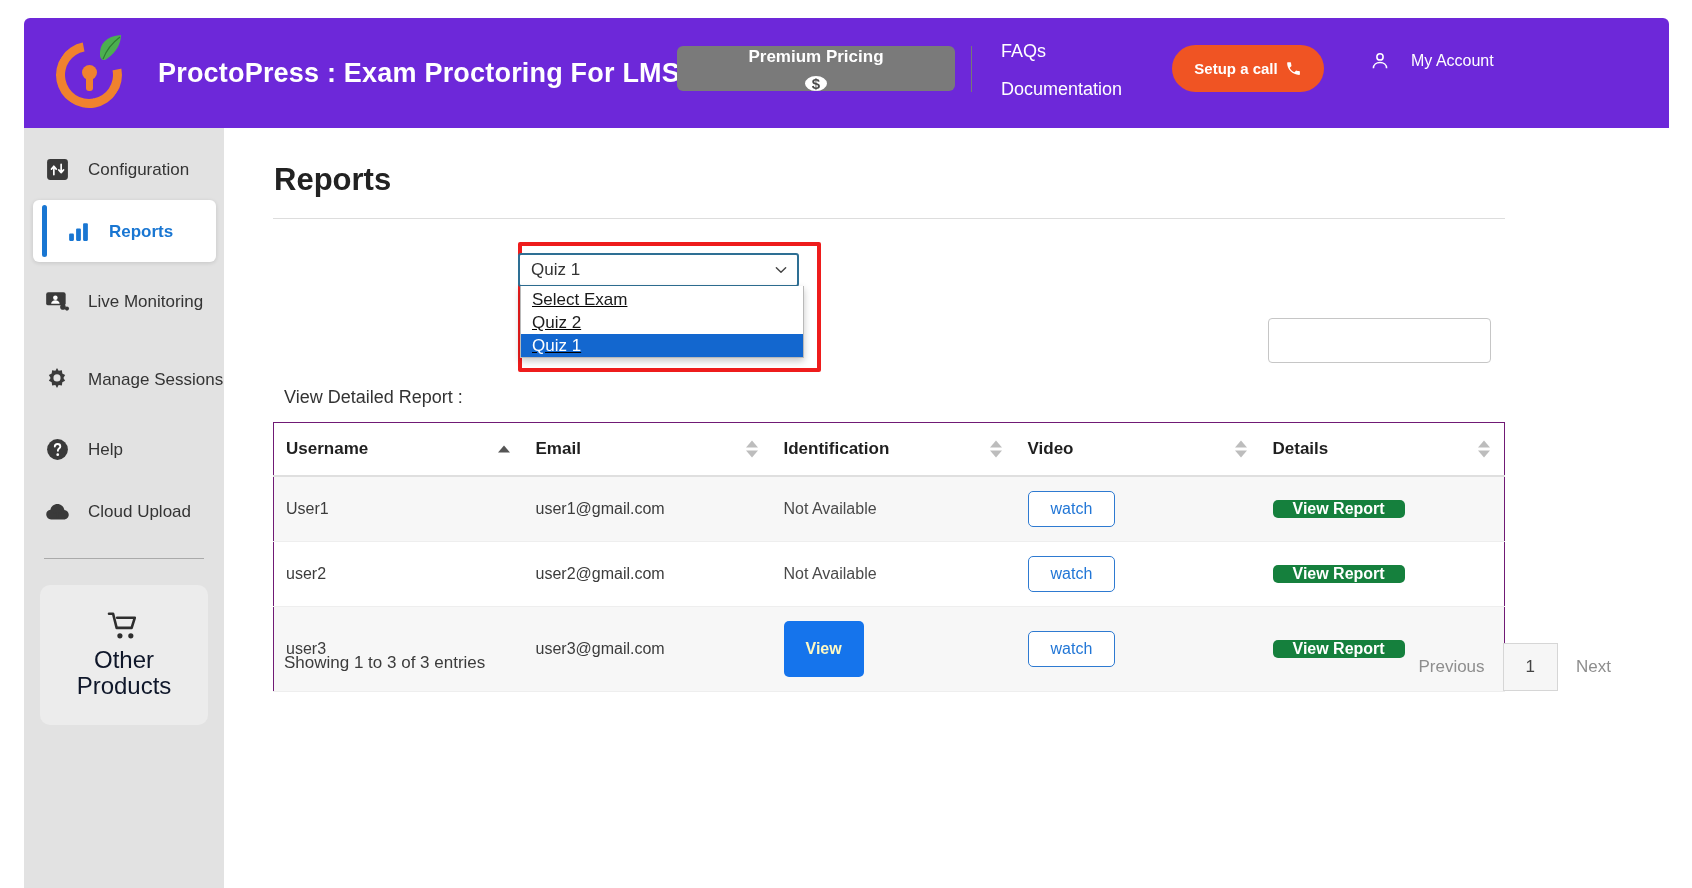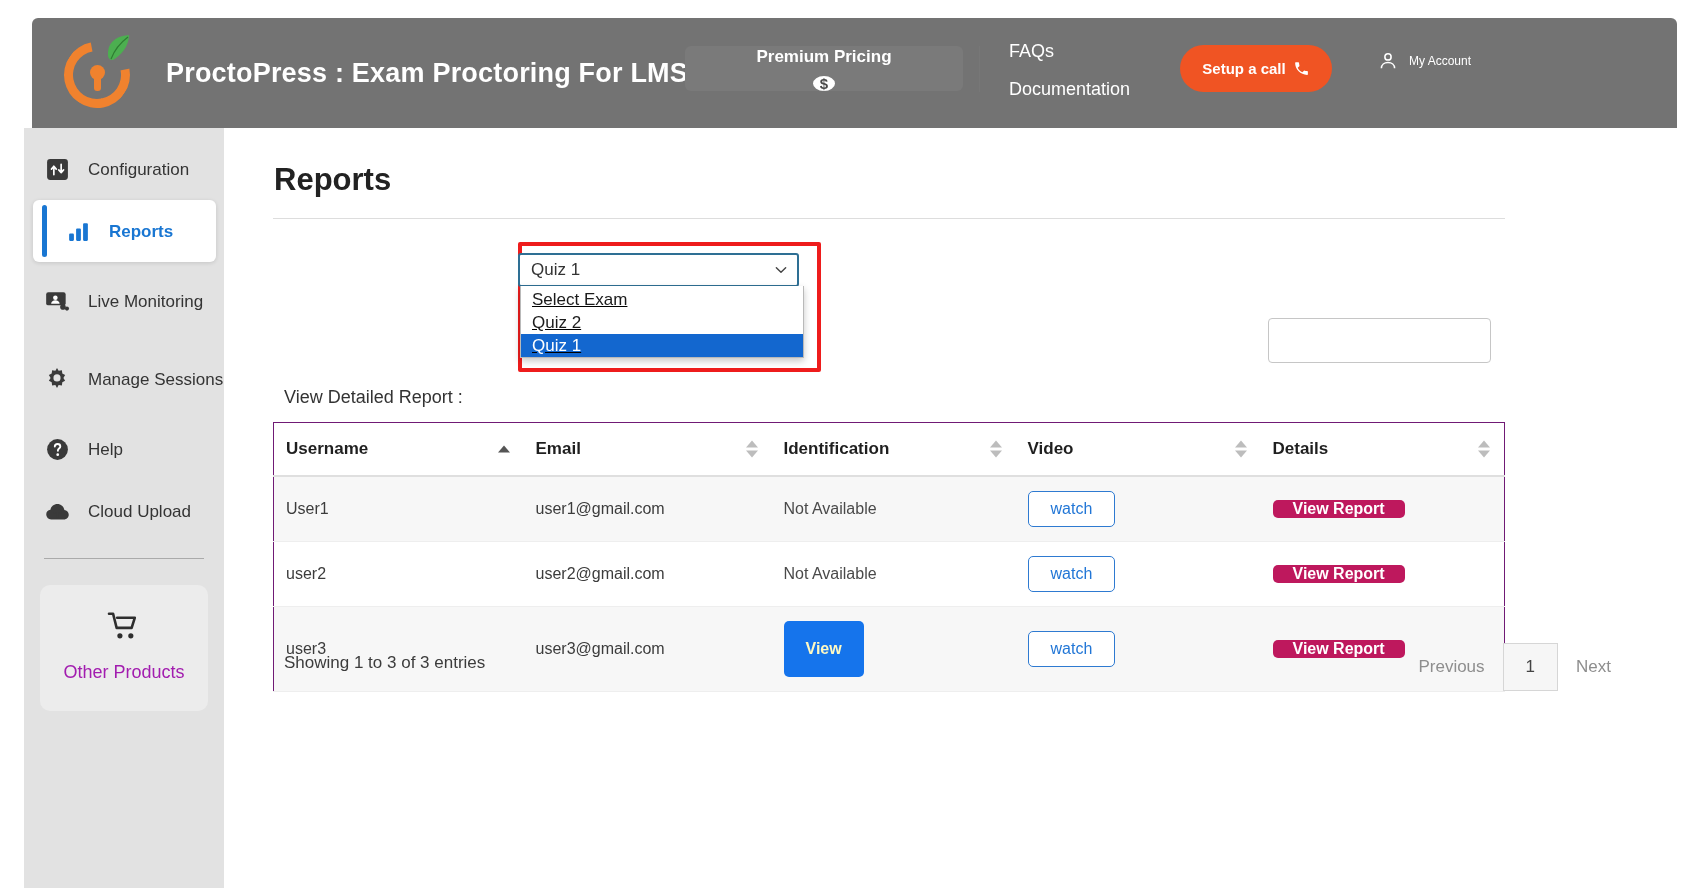--- a/index.html
+++ b/index.html
@@ -13,23 +13,23 @@
   }
   #app {
     position: relative;
     width: 1692px; height: 888px;
     background: #ffffff;
   }
 
   
   .header {
     position: absolute;
-    left: 32px; top: 18px;
+    left: 24px; top: 18px;
     width: 1645px; height: 110px;
-    background: #737373;
+    background: #6d28d9;
     border-radius: 6px 6px 0 0;
     display: flex;
     align-items: center;
   }
   .logo-wrap {
     position: relative;
     width: 82px; height: 82px;
     margin-left: 28px;
     flex: none;
   }
@@ -134,23 +134,23 @@
     align-items: center;
     justify-content: center;
     gap: 7px;
     cursor: pointer;
   }
   .my-account {
     position: absolute;
     left: 1345px; top: 32px;
     display: flex;
     align-items: center;
-    gap: 10px;
+    gap: 20px;
     color: #ffffff;
-    font-size: 12px;
+    font-size: 16px;
     cursor: pointer;
   }
 
   
   .sidebar {
     position: absolute;
     left: 24px; top: 128px;
     width: 200px; height: 760px;
     background: #e2e2e2;
   }
@@ -189,23 +189,23 @@
   }
   .other-products {
     margin: 26px 16px 0 16px;
     background: #ececec;
     border-radius: 10px;
     padding: 26px 10px 26px 10px;
     text-align: center;
     cursor: pointer;
   }
   .other-products .op-label {
-    margin-top: 14px;
-    font-size: 18px;
-    color: #a21caf;
+    margin-top: 2px;
+    font-size: 24px;
+    color: #0f172a;
     line-height: 26px;
   }
 
   
   .main {
     position: absolute;
     left: 224px; top: 128px;
     width: 1445px; height: 760px;
     background: #ffffff;
   }
@@ -388,21 +388,21 @@
     background: #ffffff;
     color: #2176d6;
     border: 1px solid #2e7ad1;
     border-radius: 5px;
     font-size: 16px;
     font-family: "Liberation Sans", sans-serif;
     padding: 8px 22px;
     cursor: pointer;
   }
   .btn-report {
-    background: #be185d;
+    background: #15803d;
     color: #ffffff;
     border: none;
     border-radius: 5px;
     font-size: 16px;
     font-weight: bold;
     font-family: "Liberation Sans", sans-serif;
     padding: 0 20px;
     cursor: pointer;
   }
   .na-text { color: #4a4a4a; margin-top: 11px; }

